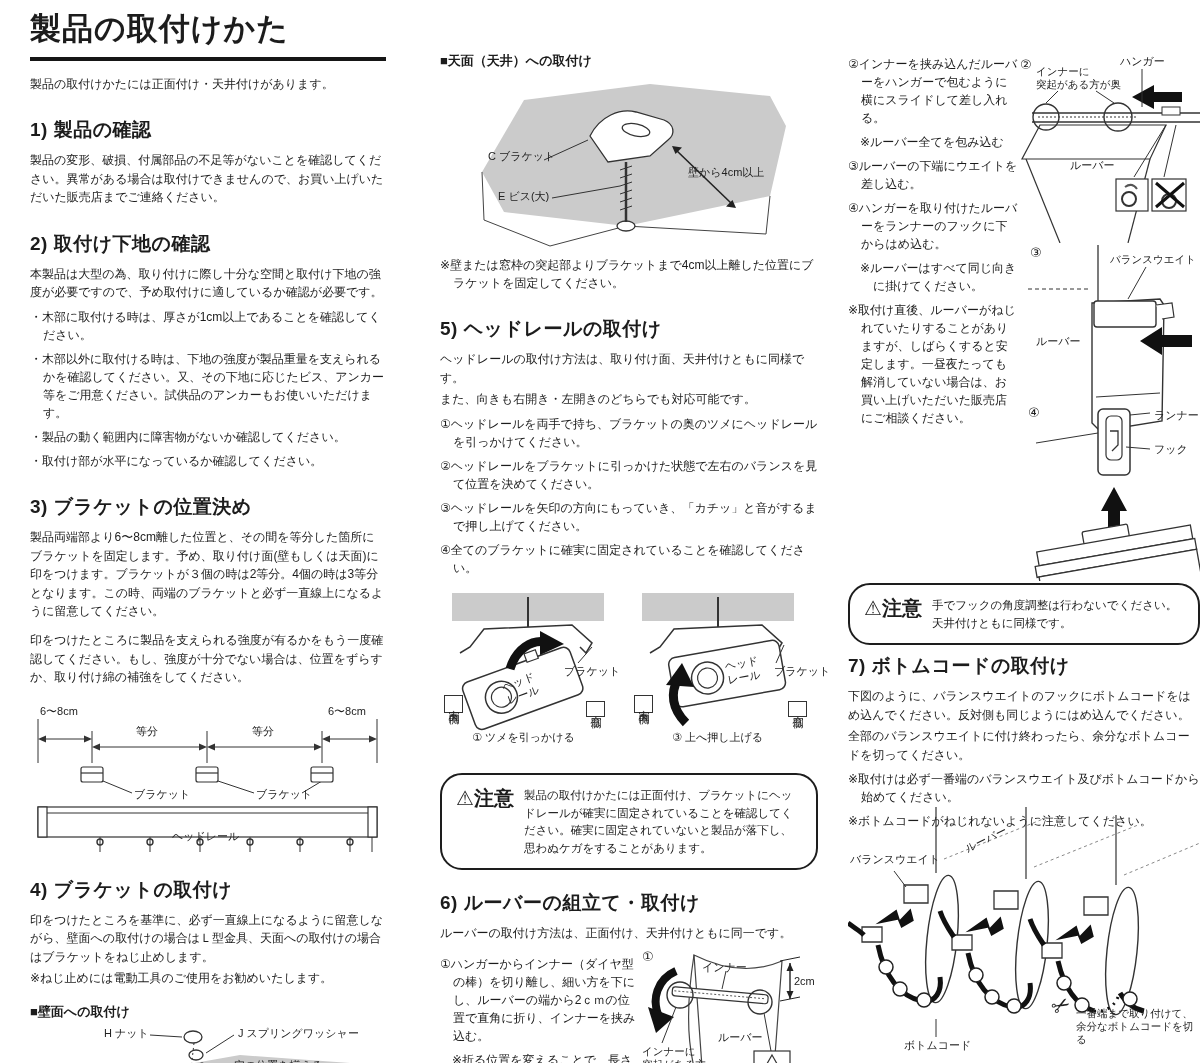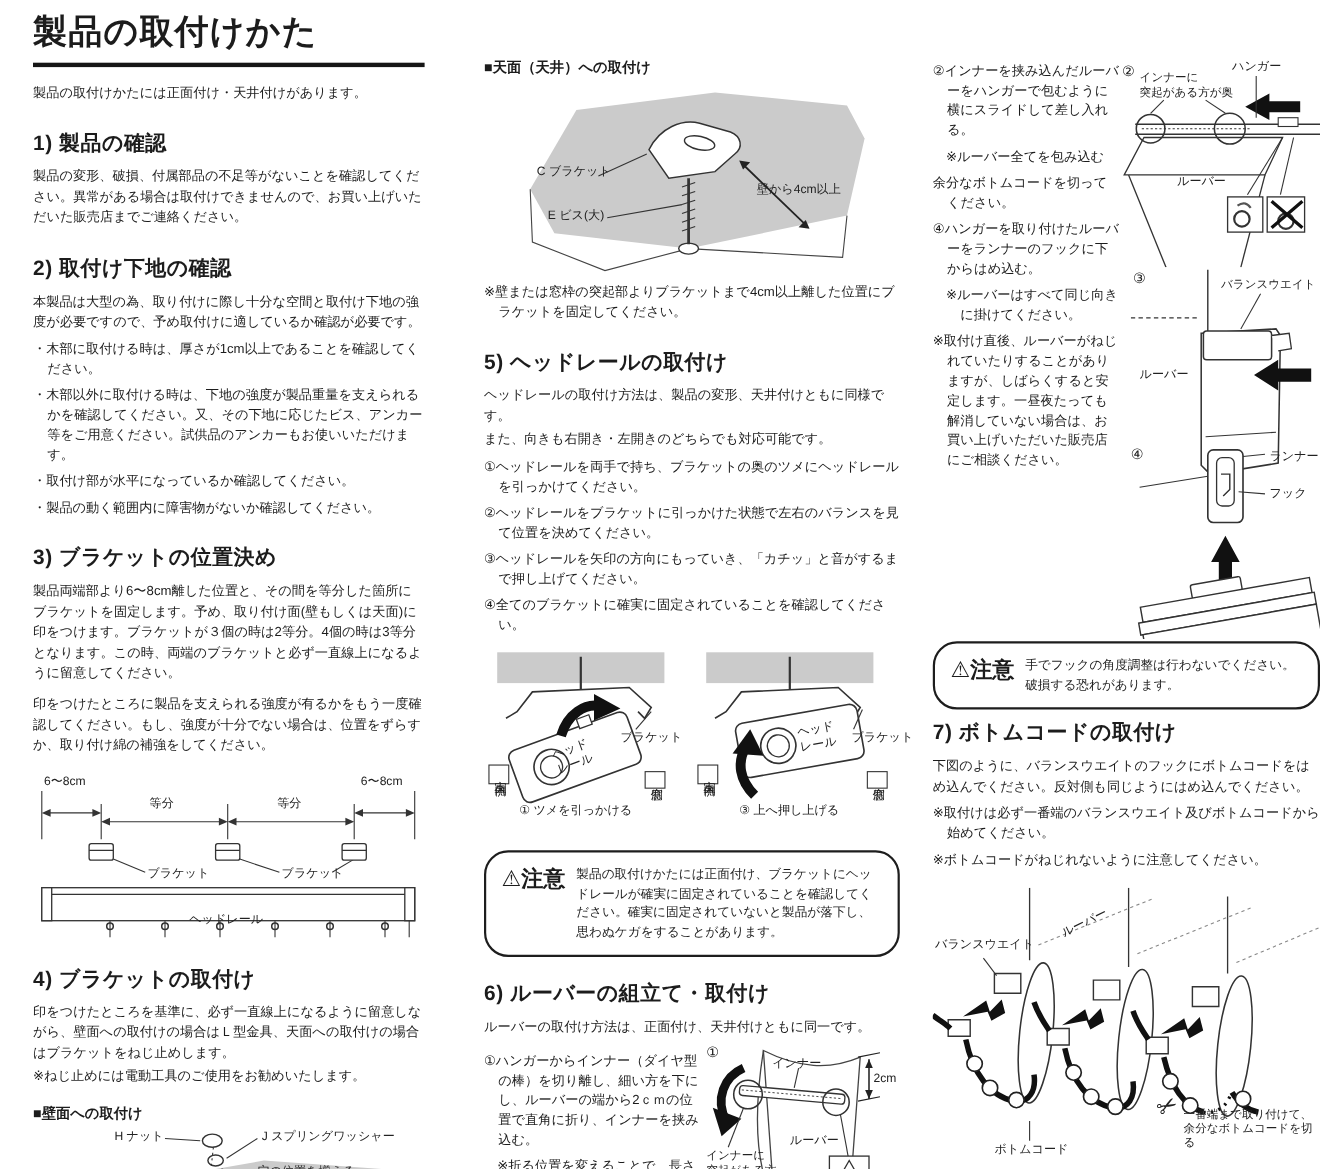--- a/index.html
+++ b/index.html
@@ -37,22 +37,22 @@
   <div class="rule"></div>
   <div class="intro">製品の取付けかたには正面付け・天井付けがあります。</div>
 
   <div class="sec-h">1) 製品の確認</div>
   <div class="body">製品の変形、破損、付属部品の不足等がないことを確認してください。異常がある場合は取付けできませんので、お買い上げいただいた販売店までご連絡ください。</div>
 
   <div class="sec-h">2) 取付け下地の確認</div>
   <div class="body">本製品は大型の為、取り付けに際し十分な空間と取付け下地の強度が必要ですので、予め取付けに適しているか確認が必要です。</div>
   <div class="bullet">・木部に取付ける時は、厚さが1cm以上であることを確認してください。</div>
   <div class="bullet">・木部以外に取付ける時は、下地の強度が製品重量を支えられるかを確認してください。又、その下地に応じたビス、アンカー等をご用意ください。試供品のアンカーもお使いいただけます。</div>
+  <div class="bullet">・製品の動く範囲内に障害物がないか確認してください。</div>
   <div class="bullet">・取付け部が水平になっているか確認してください。</div>
-  <div class="bullet">・製品の動く範囲内に障害物がないか確認してください。</div>
 
   <div class="sec-h">3) ブラケットの位置決め</div>
   <div class="body">製品両端部より6〜8cm離した位置と、その間を等分した箇所にブラケットを固定します。予め、取り付け面(壁もしくは天面)に印をつけます。ブラケットが３個の時は2等分。4個の時は3等分となります。この時、両端のブラケットと必ず一直線上になるように留意してください。</div>
   <div class="gap"></div>
   <div class="body">印をつけたところに製品を支えられる強度が有るかをもう一度確認してください。もし、強度が十分でない場合は、位置をずらすか、取り付け綿の補強をしてください。</div>
 
   <div class="diagram" style="width:356px;height:152px;margin-top:14px">
     <svg width="356" height="152" viewBox="0 0 356 152">
       <g stroke="#333" fill="none" stroke-width="1">
         <line x1="8" y1="18" x2="8" y2="62"></line>
@@ -209,21 +209,21 @@
       </g>
     </svg>
     <div class="dlabel" style="left:48px;top:76px">C ブラケット</div>
     <div class="dlabel" style="left:58px;top:116px">E ビス(大)</div>
     <div class="dlabel" style="left:248px;top:92px">壁から4cm以上</div>
   </div>
   <div class="note" style="margin-top:6px">※壁または窓枠の突起部よりブラケットまで4cm以上離した位置にブラケットを固定してください。</div>
 
   <div class="sec-h">5) ヘッドレールの取付け</div>
   <div class="body">
-    <p>ヘッドレールの取付け方法は、製品の変形、天井付けともに同様です。</p>
+    <p>ヘッドレールの取付け方法は、取り付け面、天井付けともに同様です。</p>
     <p>また、向きも右開き・左開きのどちらでも対応可能です。</p>
   </div>
   <div class="step">①ヘッドレールを両手で持ち、ブラケットの奥のツメにヘッドレールを引っかけてください。</div>
   <div class="step">②ヘッドレールをブラケットに引っかけた状態で左右のバランスを見て位置を決めてください。</div>
   <div class="step">③ヘッドレールを矢印の方向にもっていき、「カチッ」と音がするまで押し上げてください。</div>
   <div class="step">④全てのブラケットに確実に固定されていることを確認してください。</div>
 
   <div class="row" style="margin-top:12px">
     <div class="diagram" style="width:184px;height:164px">
       <svg width="184" height="164" viewBox="0 0 184 164">
@@ -315,21 +315,21 @@
 
     </div>
   </div>
 </div>
 
 <div class="col" style="left:848px;top:55px;width:352px;height:1008px">
 
   <div style="position:absolute;left:0;top:0;width:170px">
     <div class="step" style="margin-top:0">②インナーを挟み込んだルーバーをハンガーで包むように横にスライドして差し入れる。</div>
     <div class="subnote">※ルーバー全てを包み込む</div>
-    <div class="step">余分なボトムコードを切ってください。</div>
+    <div class="step">③ルーバーの下端にウエイトを差し込む。</div>
     <div class="step">④ハンガーを取り付けたルーバーをランナーのフックに下からはめ込む。</div>
     <div class="subnote">※ルーバーはすべて同じ向きに掛けてください。</div>
     <div class="note">※取付け直後、ルーバーがねじれていたりすることがありますが、しばらくすると安定します。一昼夜たっても解消していない場合は、お買い上げいただいた販売店にご相談ください。</div>
   </div>
 
   <div class="diagram" style="position:absolute;left:166px;top:0;width:186px;height:188px">
     <svg width="186" height="188" viewBox="0 0 186 188">
       <g stroke="#333" stroke-width="1.3" fill="none">
         <line x1="18" y1="58" x2="186" y2="58"></line>
           <line x1="18" y1="67" x2="186" y2="67"></line>
@@ -394,27 +394,28 @@
         <rect x="12" y="161" width="160" height="60" fill="#fff" stroke="#333" stroke-width="1.3"></rect>
       </g>
     </svg>
     <div class="dnum" style="left:4px;top:2px">④</div>
     <div class="dlabel" style="left:130px;top:6px">ランナー</div>
     <div class="dlabel" style="left:130px;top:40px">フック</div>
   </div>
 
   <div class="caution" style="position:absolute;left:0;top:528px;width:352px">
     <div class="clabel"><span>⚠</span><span>注意</span></div>
-    <div class="ctext">手でフックの角度調整は行わないでください。破損する恐れがあります。</div>
+    <div class="ctext">手でフックの角度調整は行わないでください。天井付けともに同様です。</div>
   </div>
 
   <div style="position:absolute;left:0;top:598px;width:352px">
     <div class="sec-h" style="margin-top:0">7) ボトムコードの取付け</div>
     <div class="body">
       <p>下図のように、バランスウエイトのフックにボトムコードをはめ込んでください。反対側も同じようにはめ込んでください。</p>
+      <p>全部のバランスウエイトに付け終わったら、余分なボトムコードを切ってください。</p>
     </div>
     <div class="note">※取付けは必ず一番端のバランスウエイト及びボトムコードから始めてください。</div>
     <div class="note">※ボトムコードがねじれないように注意してください。</div>
   </div>
 
   <div class="diagram" style="position:absolute;left:0;top:752px;width:352px;height:252px">
     <svg width="352" height="252" viewBox="0 0 352 252">
       <g stroke="#888" stroke-width="1" stroke-dasharray="3,3" fill="none">
         <line x1="96" y1="52" x2="200" y2="10"></line>
         <line x1="186" y1="60" x2="290" y2="18"></line>

